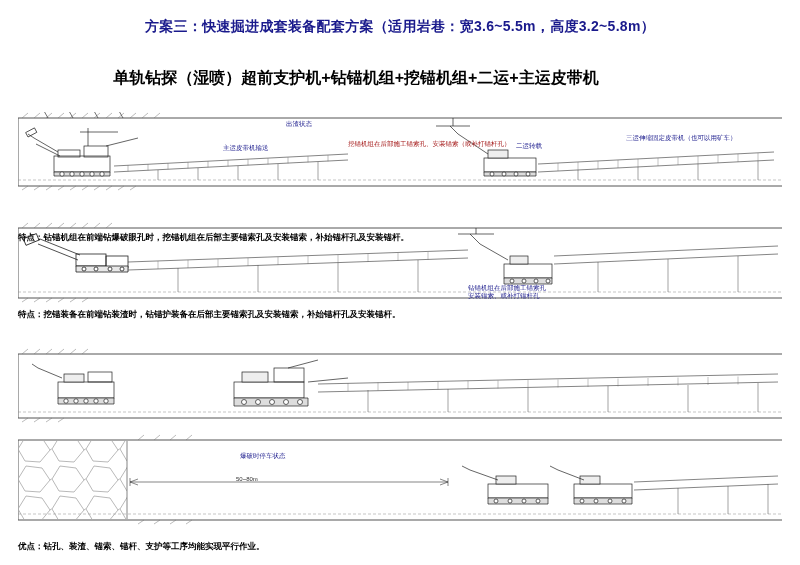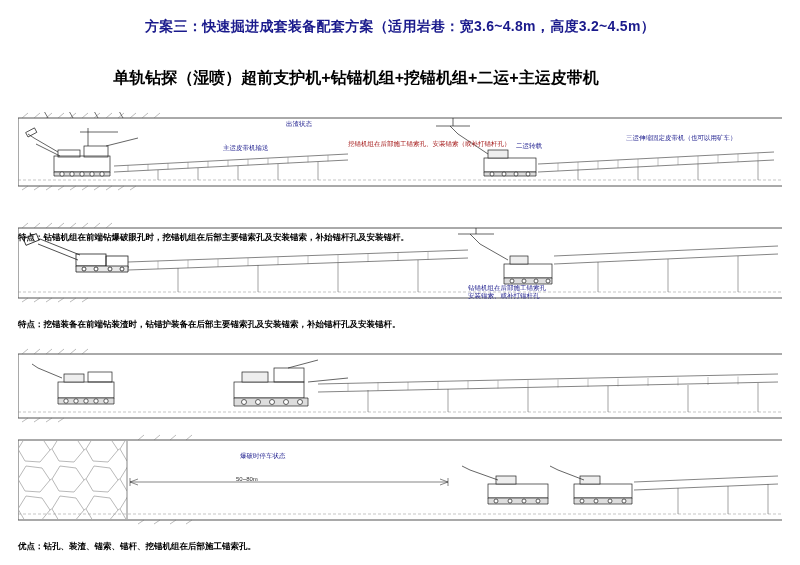--- a/index.html
+++ b/index.html
@@ -82,21 +82,21 @@
     font-weight: bold;
     color: #000;
     white-space: nowrap;
   }
 </style>
 </head>
 <body>
 
 <div class="page">
 
-  <div class="title-main">方案三：快速掘进成套装备配套方案（适用岩巷：宽3.6~4.8m，高度3.2~4.5m）</div>
+  <div class="title-main">方案三：快速掘进成套装备配套方案（适用岩巷：宽3.6~5.5m，高度3.2~5.8m）</div>
   <div class="title-sub">单轨钻探（湿喷）超前支护机+钻锚机组+挖锚机组+二运+主运皮带机</div>
 
   <div class="scene" style="top:112px; height:80px;">
     <svg width="764" height="80" viewBox="0 0 764 80">
 
       <line x1="0" y1="6" x2="764" y2="6" stroke="#555" stroke-width="1"></line>
       <line x1="0" y1="74" x2="764" y2="74" stroke="#555" stroke-width="1"></line>
       <line x1="0" y1="6" x2="0" y2="74" stroke="#555" stroke-width="1"></line>
 
       <g stroke="#777" stroke-width="0.5">
@@ -309,21 +309,21 @@
           <line x1="580" y1="40" x2="580" y2="70"></line>
             <line x1="650" y1="37" x2="650" y2="70"></line>
           <line x1="720" y1="34" x2="720" y2="70"></line>
         </g>
       </g>
     </svg>
     <div class="caption blue" style="left:450px; top:62px;">钻锚机组在后部施工锚索孔</div>
     <div class="caption blue" style="left:450px; top:70px;">安装锚索、或补打锚杆孔</div>
   </div>
 
-  <div class="note" style="top:319px;">特点：挖锚装备在前端钻装渣时，钻锚护装备在后部主要锚索孔及安装锚索，补始锚杆孔及安装锚杆。</div>
+  <div class="note" style="top:309px;">特点：挖锚装备在前端钻装渣时，钻锚护装备在后部主要锚索孔及安装锚索，补始锚杆孔及安装锚杆。</div>
 
   <div class="scene" style="top:348px; height:76px;">
     <svg width="764" height="76" viewBox="0 0 764 76">
       <line x1="0" y1="6" x2="764" y2="6" stroke="#555" stroke-width="1"></line>
       <line x1="0" y1="70" x2="764" y2="70" stroke="#555" stroke-width="1"></line>
       <line x1="0" y1="6" x2="0" y2="70" stroke="#555" stroke-width="1"></line>
       <g stroke="#777" stroke-width="0.5">
         <line x1="4" y1="6" x2="10" y2="1"></line>
           <line x1="16" y1="6" x2="22" y2="1"></line>
         <line x1="28" y1="6" x2="34" y2="1"></line>
@@ -461,15 +461,15 @@
           <line x1="660" y1="54" x2="660" y2="80"></line>
             <line x1="710" y1="52" x2="710" y2="80"></line>
           <line x1="750" y1="50" x2="750" y2="80"></line>
         </g>
       </g>
     </svg>
     <div class="caption blue" style="left:222px; top:18px;">爆破时停车状态</div>
     <div class="small-dim" style="left:218px; top:42px;">50~80m</div>
   </div>
 
-  <div class="bottom-note">优点：钻孔、装渣、锚索、锚杆、挖锚机组在后部施工锚索孔。</div>
+  <div class="bottom-note">优点：钻孔、装渣、锚索、锚杆、支护等工序均能实现平行作业。</div>
 
 </div>
 
 </body></html>

